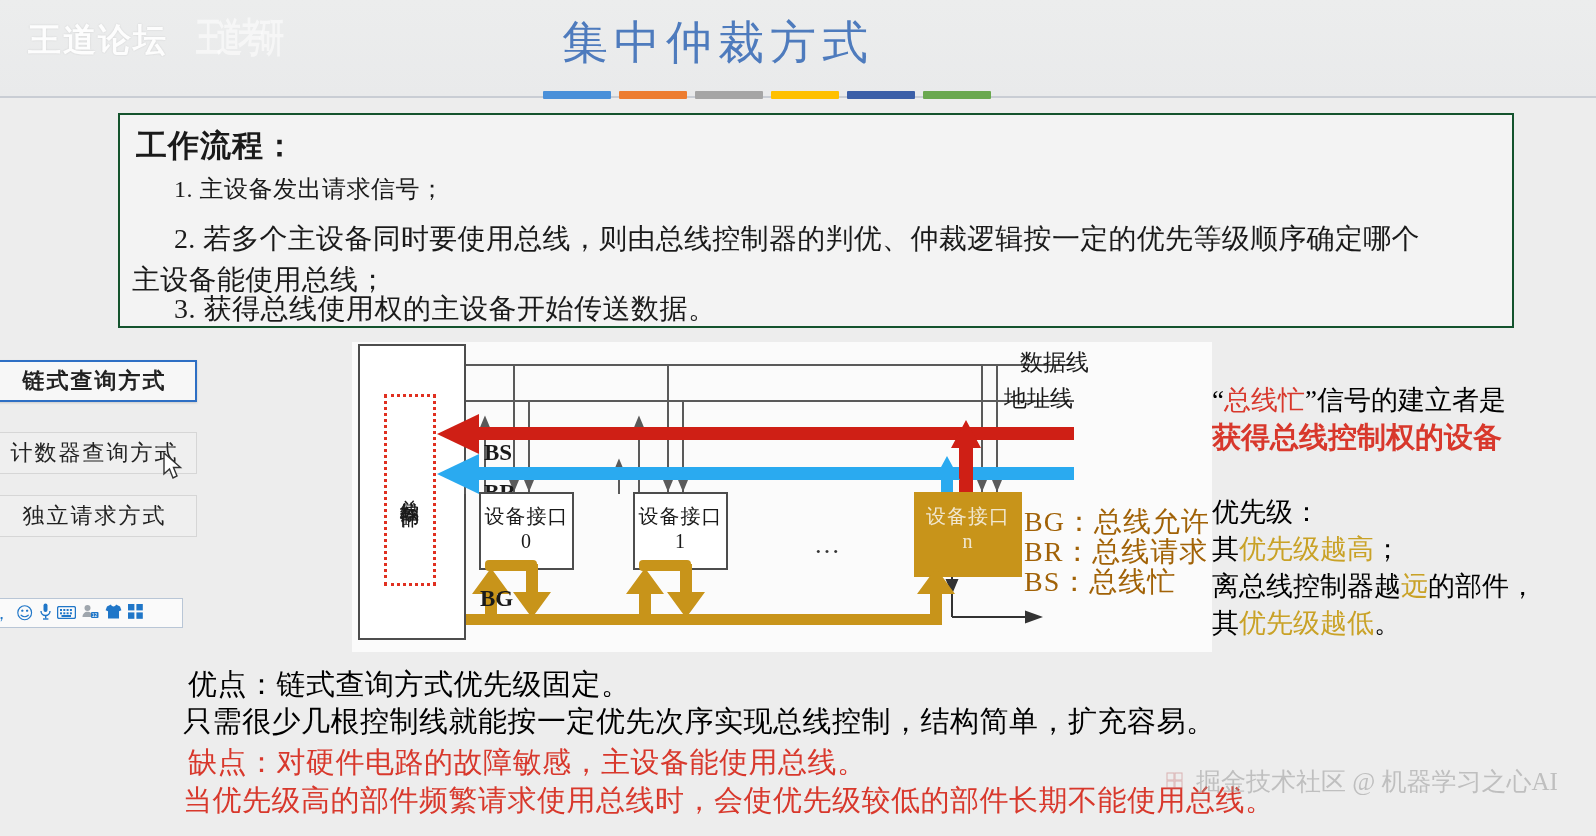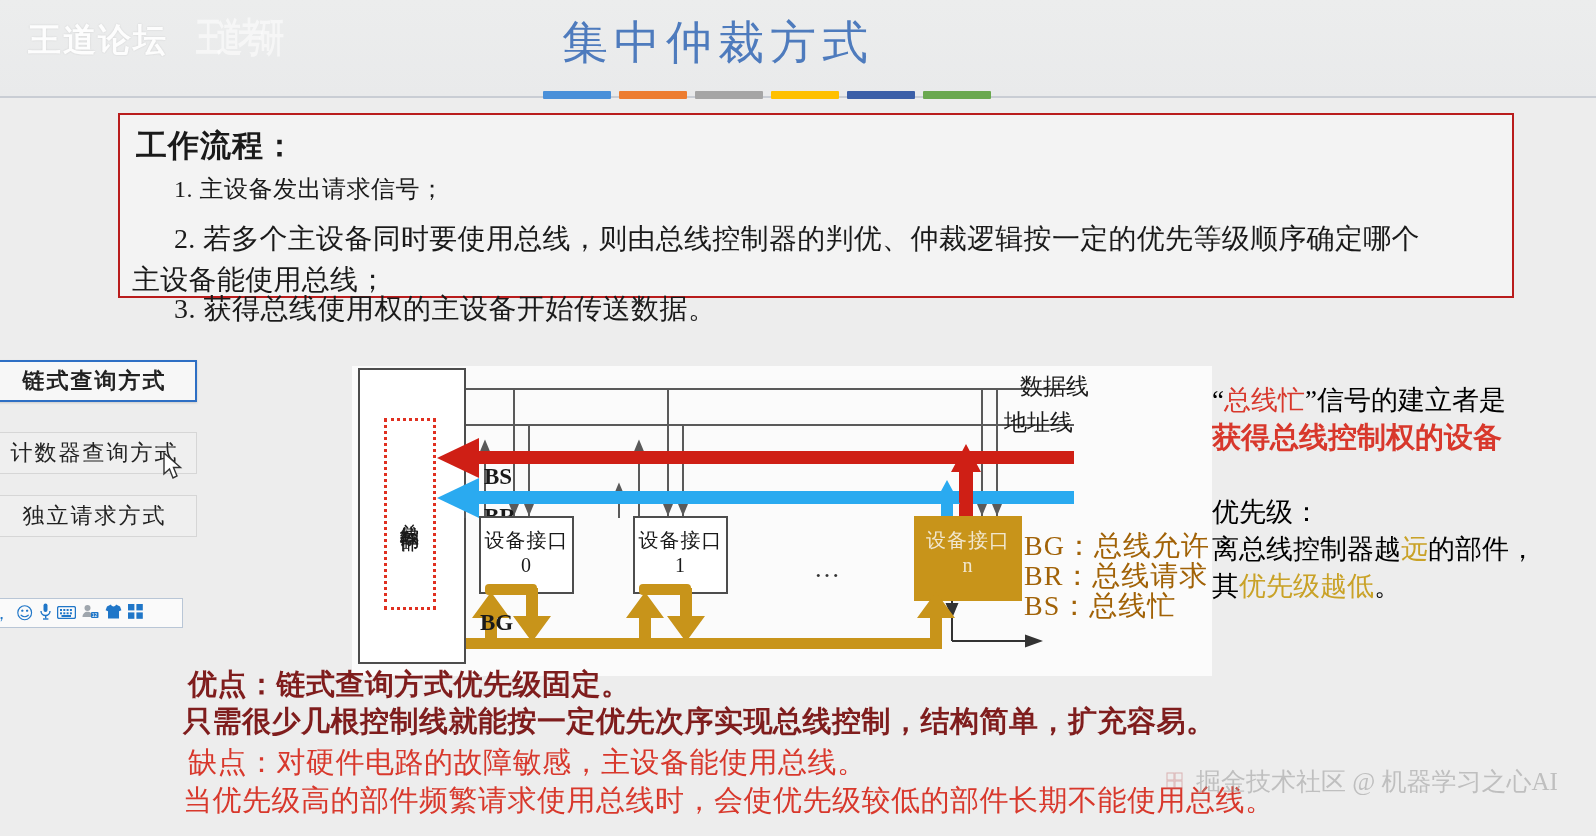--- a/index.html
+++ b/index.html
@@ -44,22 +44,22 @@
     font-family:"Liberation Serif", serif;
   }
   .title-bars {
     position:absolute; left:543px; top:91px;
     display:flex; gap:8px;
   }
   .title-bars span { display:block; width:68px; height:8px; border-radius:1px; }
 
   
   .flowbox {
-    position:absolute; left:118px; top:113px; width:1396px; height:185px;
-    border:2px solid #b91c1c; background:#f3f3f3;
+    position:absolute; left:118px; top:113px; width:1396px; height:215px;
+    border:2px solid #14532d; background:#f3f3f3;
   }
   .flow-title {
     position:absolute; left:16px; top:10px;
     font-size:31px; font-weight:bold; color:#1a1a1a;
     letter-spacing:1px;
   }
   .flow-l1 { position:absolute; left:54px; top:58px; font-size:24px; color:#1a1a1a; letter-spacing:.5px;}
   .flow-l2 { position:absolute; left:54px; top:103px; width:1340px; font-size:28px; color:#1a1a1a; line-height:41px; letter-spacing:.3px; text-indent:0;}
   .flow-l2 .cont { display:block; margin-left:-42px; }
   .flow-l3 { position:absolute; left:54px; top:175px; font-size:28px; color:#1a1a1a; letter-spacing:.5px;}
@@ -88,21 +88,20 @@
     background:#fafafa; border:1px solid #b9c6d6;
     display:flex; align-items:center; gap:6px; padding-left:4px;
   }
   .ime-bar .ico { color:#1f76c8; font-size:17px; line-height:1;
     font-family:"DejaVu Sans", sans-serif; display:inline-block; }
 
   
   .diagram {
     position:absolute; left:352px; top:342px; width:860px; height:310px;
     background:#fbfbfb;
-    margin-top:24px;
   }
   .dg { position:absolute; }
   .bcu-outer {
     left:6px; top:2px; width:108px; height:296px;
     border:2px solid #4d4d4d; background:#ffffff;
   }
   .bcu-dashed {
     left:32px; top:52px; width:52px; height:192px;
     border:3px dotted #e03020;
     display:flex; align-items:center; justify-content:center;
@@ -136,21 +135,21 @@
   
   .rt { position:absolute; font-family:"Liberation Serif", serif; }
   .rt1 { left:1212px; top:382px; font-size:27px; line-height:37px; width:380px; letter-spacing:0px;}
   .rt1 .red { color:#d8382c; }
   .rt1 .redb { color:#d8382c; font-weight:bold; font-size:29px; }
   .rt2 { left:1212px; top:494px; font-size:27px; line-height:37px; width:380px;}
   .rt2 .gold { color:#c9a227; }
 
   
   .bt { position:absolute; font-family:"Liberation Serif", serif; letter-spacing:.5px;}
-  .bt-blue { color:#7f1d1d;font-weight:bold; }
+  .bt-blue { color:#000000; }
   .bt-red  { color:#d8382c; }
   .bt1 { left:188px; top:665px; font-size:29px; }
   .bt2 { left:183px; top:702px; font-size:29px; }
   .bt3 { left:188px; top:743px; font-size:29px; }
   .bt4 { left:183px; top:781px; font-size:29px; }
 
   .watermark-bottom {
     position:absolute; left:1196px; top:765px;
     font-size:25px; color:#9a9a9a; opacity:.55;
     font-family:"Liberation Serif", serif; white-space:nowrap;
@@ -377,20 +376,23 @@
   </div>
 
   <div class="rt rt1">
     <span>“</span><span class="red">总线忙</span><span>”</span><span>信号的建立者是</span><br>
     <span class="redb">获得总线控制权的设备</span>
   </div>
 
   <div class="rt rt2">
     <div>优先级：</div>
     <div>
+      <span>其</span><span class="gold">优先级越高</span><span>；</span>
+    </div>
+    <div>
       <span>离总线控制器越</span><span class="gold">远</span><span>的部件，</span>
     </div>
     <div>
       <span>其</span><span class="gold">优先级越低</span><span>。</span>
     </div>
   </div>
 
   <div class="bt bt1 bt-blue">
     <span>优点：</span><span>链式查询方式优先级固定。</span>
   </div>

